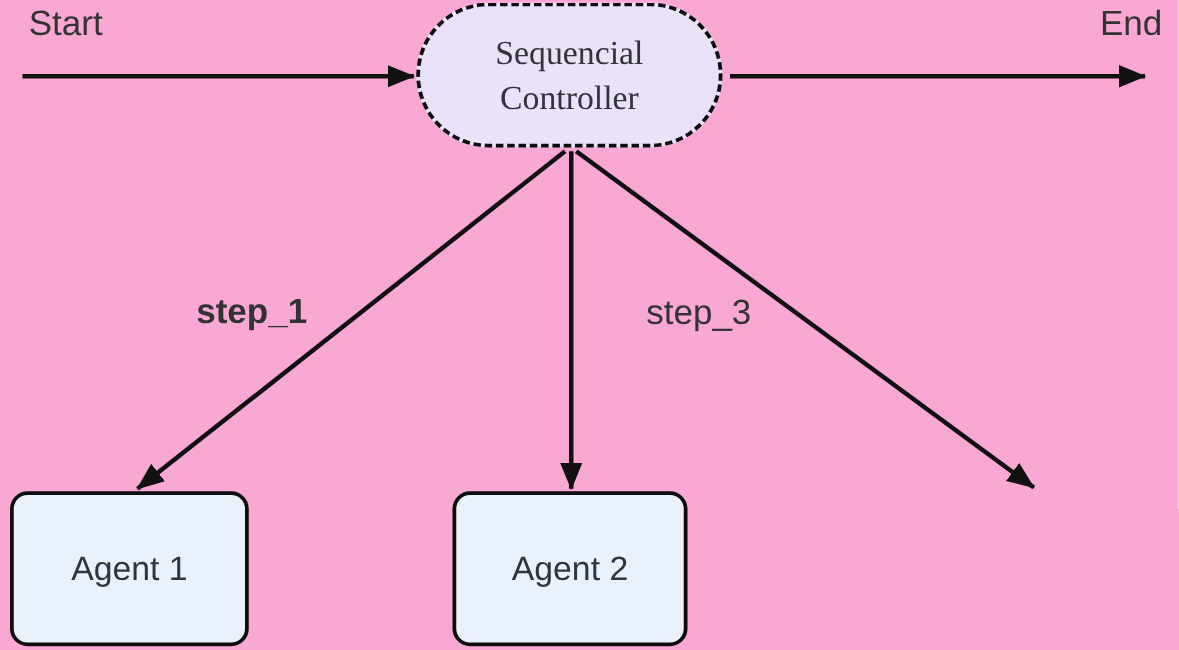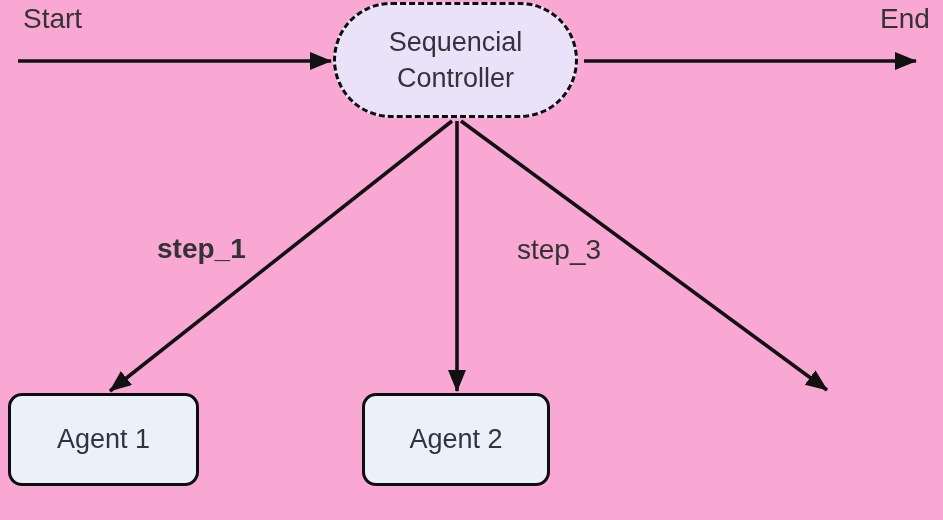--- a/index.html
+++ b/index.html
@@ -49,25 +49,26 @@
     align-items: center;
     justify-content: center;
     text-align: center;
     font-size: 27px;
     color: #34323c;
   }
   .node-controller .wrap {
     display: block;
     width: 170px;
     line-height: 1.35;
+    font-family: Liberation Serif, serif;
   }
   .node-agent {
     position: absolute;
     top: 393px;
-    height: 93px;
+    height: 124px;
     box-sizing: border-box;
     background: #ebf1fb;
     border: 3.5px solid #0d0d0d;
     border-radius: 14px;
     display: flex;
     align-items: center;
     justify-content: center;
     text-align: center;
     font-size: 27px;
     color: #2e3440;

